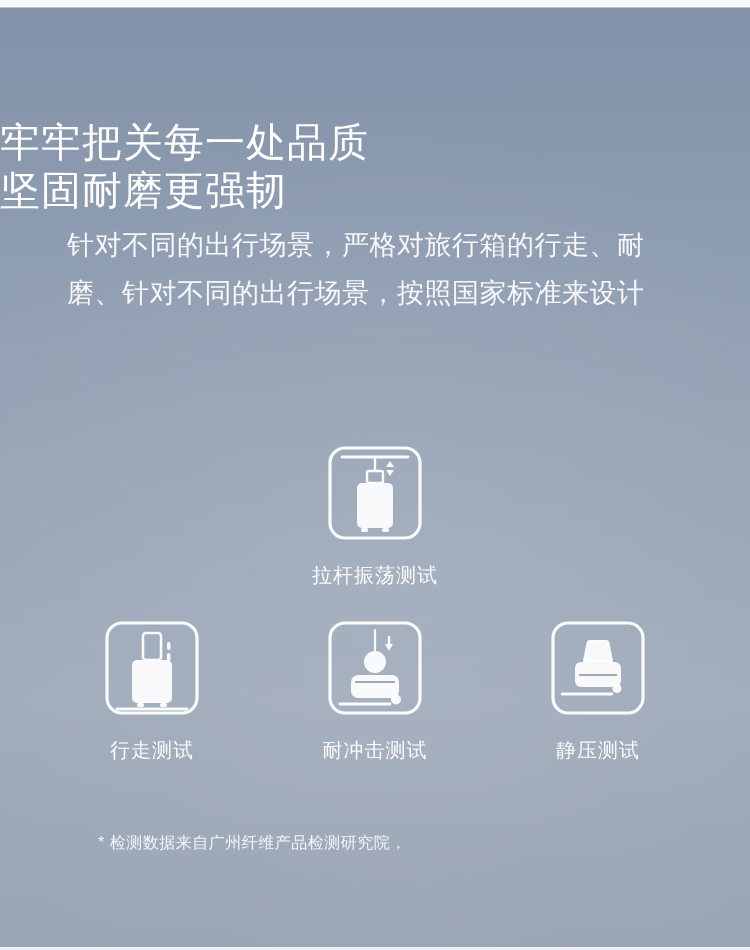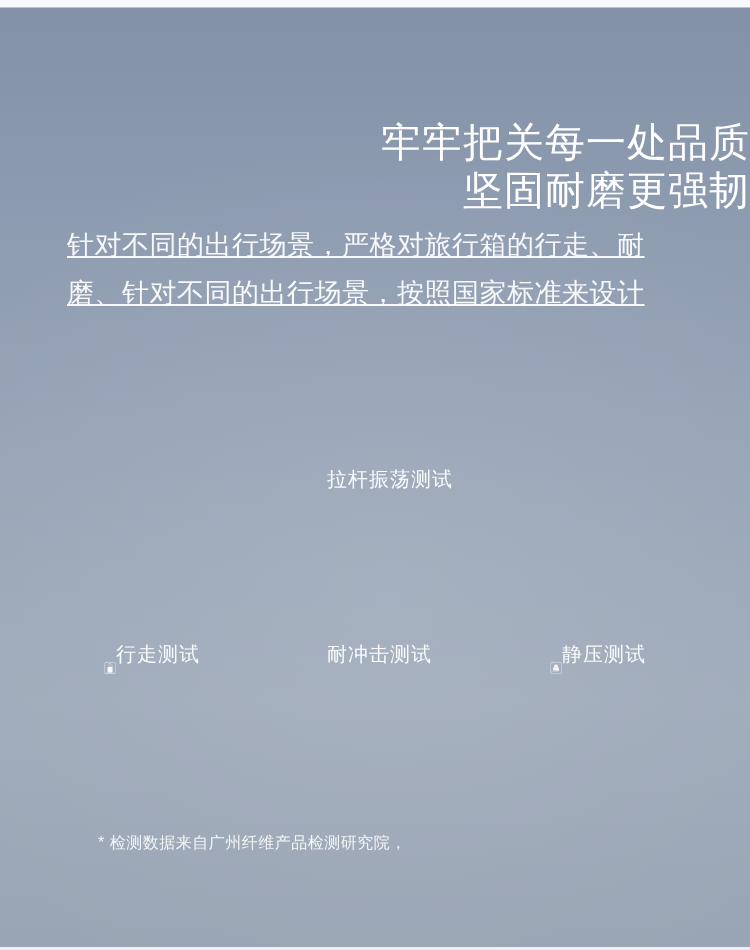--- a/index.html
+++ b/index.html
@@ -5,28 +5,28 @@
   html,body{margin:0;padding:0;background:#e8e8e8;}
   .page{
     position:relative;width:750px;height:950px;overflow:hidden;
     font-family:"Liberation Sans","DejaVu Sans",sans-serif;
     background:
       radial-gradient(95% 70% at 52% 62%, rgba(255,255,255,0.09), rgba(255,255,255,0) 72%),
       linear-gradient(180deg,#8291a7 0%,#8d9bb0 22%,#98a5b7 48%,#a0abbb 74%,#99a4b4 100%);
   }
   .top-strip{position:absolute;top:0;left:0;right:0;height:7px;background:#f8f9fb;border-bottom:1px solid rgba(110,126,148,.45);}
   .bottom-strip{position:absolute;bottom:0;left:0;right:0;height:3px;background:#edf0f3;}
-  .title{position:absolute;top:118px;left:0;width:100%;text-align:right;color:#ffffff;
+  .title{position:absolute;top:118px;left:0;width:100%;text-align:left;color:#ffffff;
          font-size:40px;line-height:48px;font-weight:400;letter-spacing:1px;}
   .desc{position:absolute;top:221px;left:67px;width:620px;color:rgba(255,255,255,.93);
-        font-size:27px;line-height:48px;font-weight:300;letter-spacing:.5px;text-decoration:underline;}
+        font-size:27px;line-height:48px;font-weight:300;letter-spacing:.5px;}
   .grid-row{position:absolute;left:0;width:100%;display:flex;justify-content:center;gap:127px;}
   .row1{top:445px}
   .row2{top:620px}
-  .cell{width:96px;display:flex;flex-direction:row;}
+  .cell{width:96px;display:flex;flex-direction:column;align-items:center;}
   .cell svg{display:block;}
   .cell .label{margin-top:21px;font-size:20px;line-height:26px;color:rgba(255,255,255,.95);white-space:nowrap;letter-spacing:1px;}
   .footnote{position:absolute;top:829px;left:98px;font-size:16px;line-height:28px;color:rgba(255,255,255,.88);letter-spacing:.5px;}
   
   .st{stroke:rgba(255,255,255,.95);fill:none;stroke-linecap:round;stroke-linejoin:round;}
   .fl{fill:rgba(255,255,255,.93);}
   .groove{stroke:#94a2b5;stroke-width:1.8;opacity:.9;}
 </style>
 </head>
 <body>

